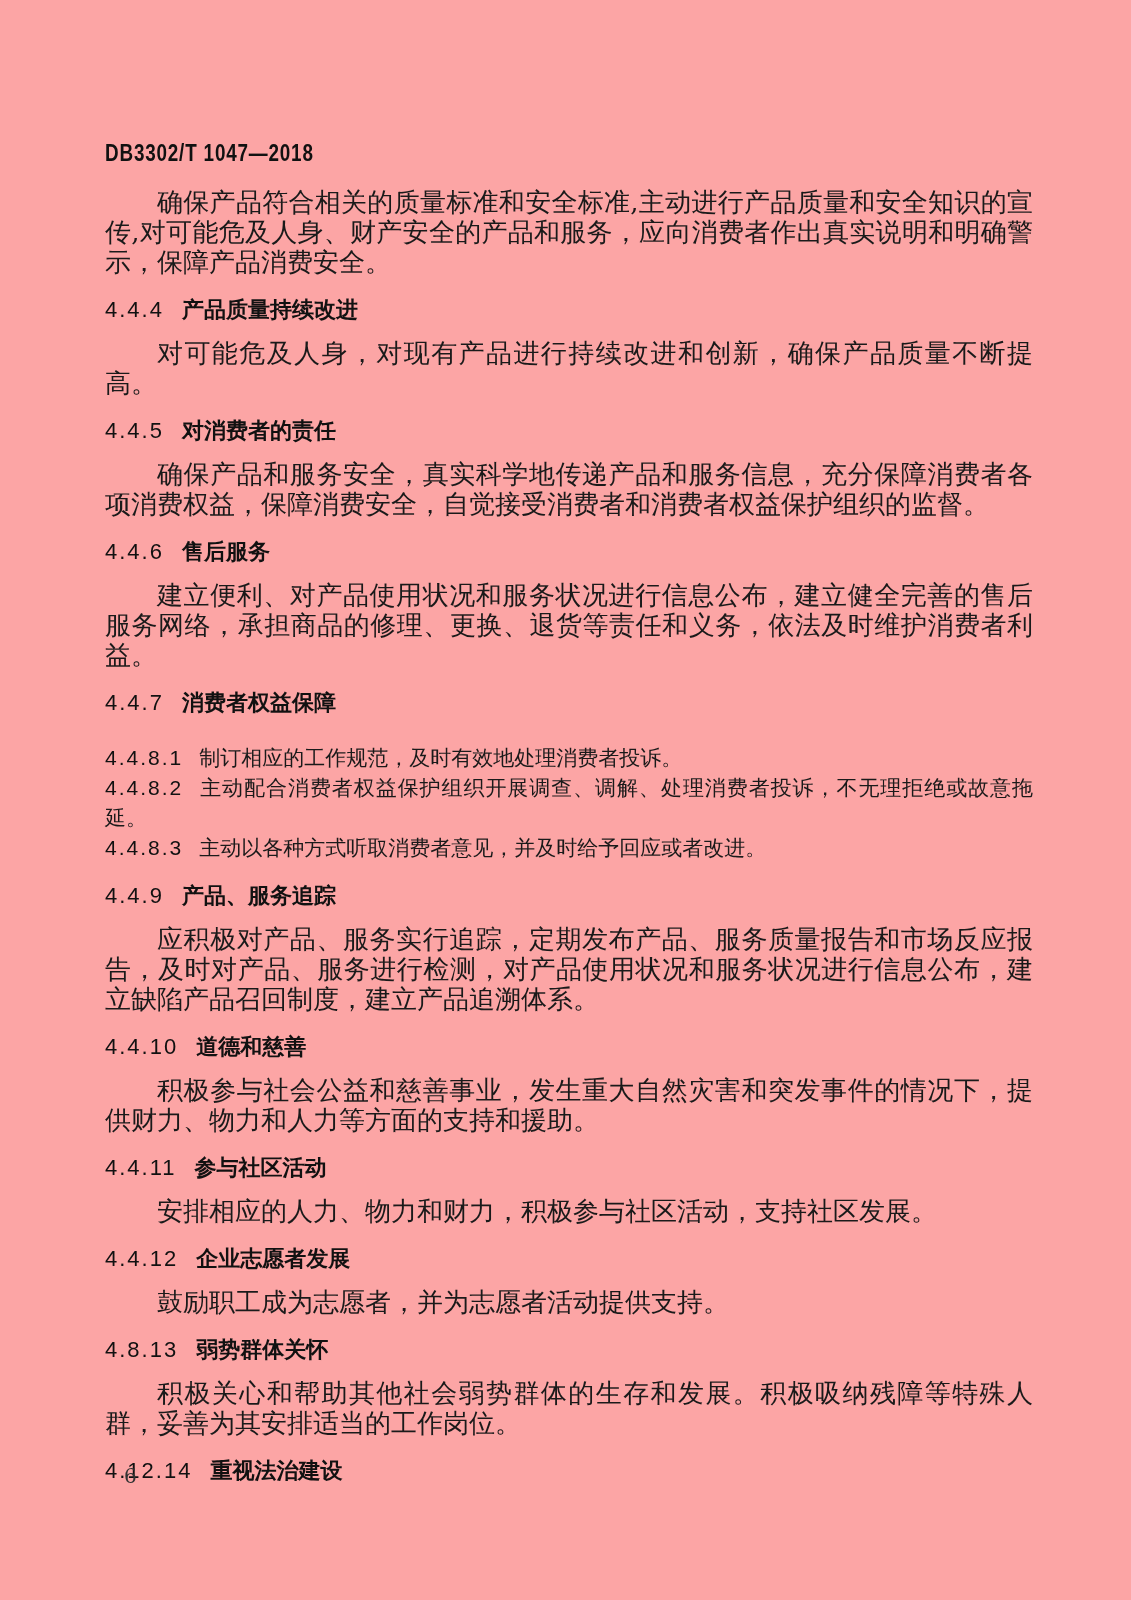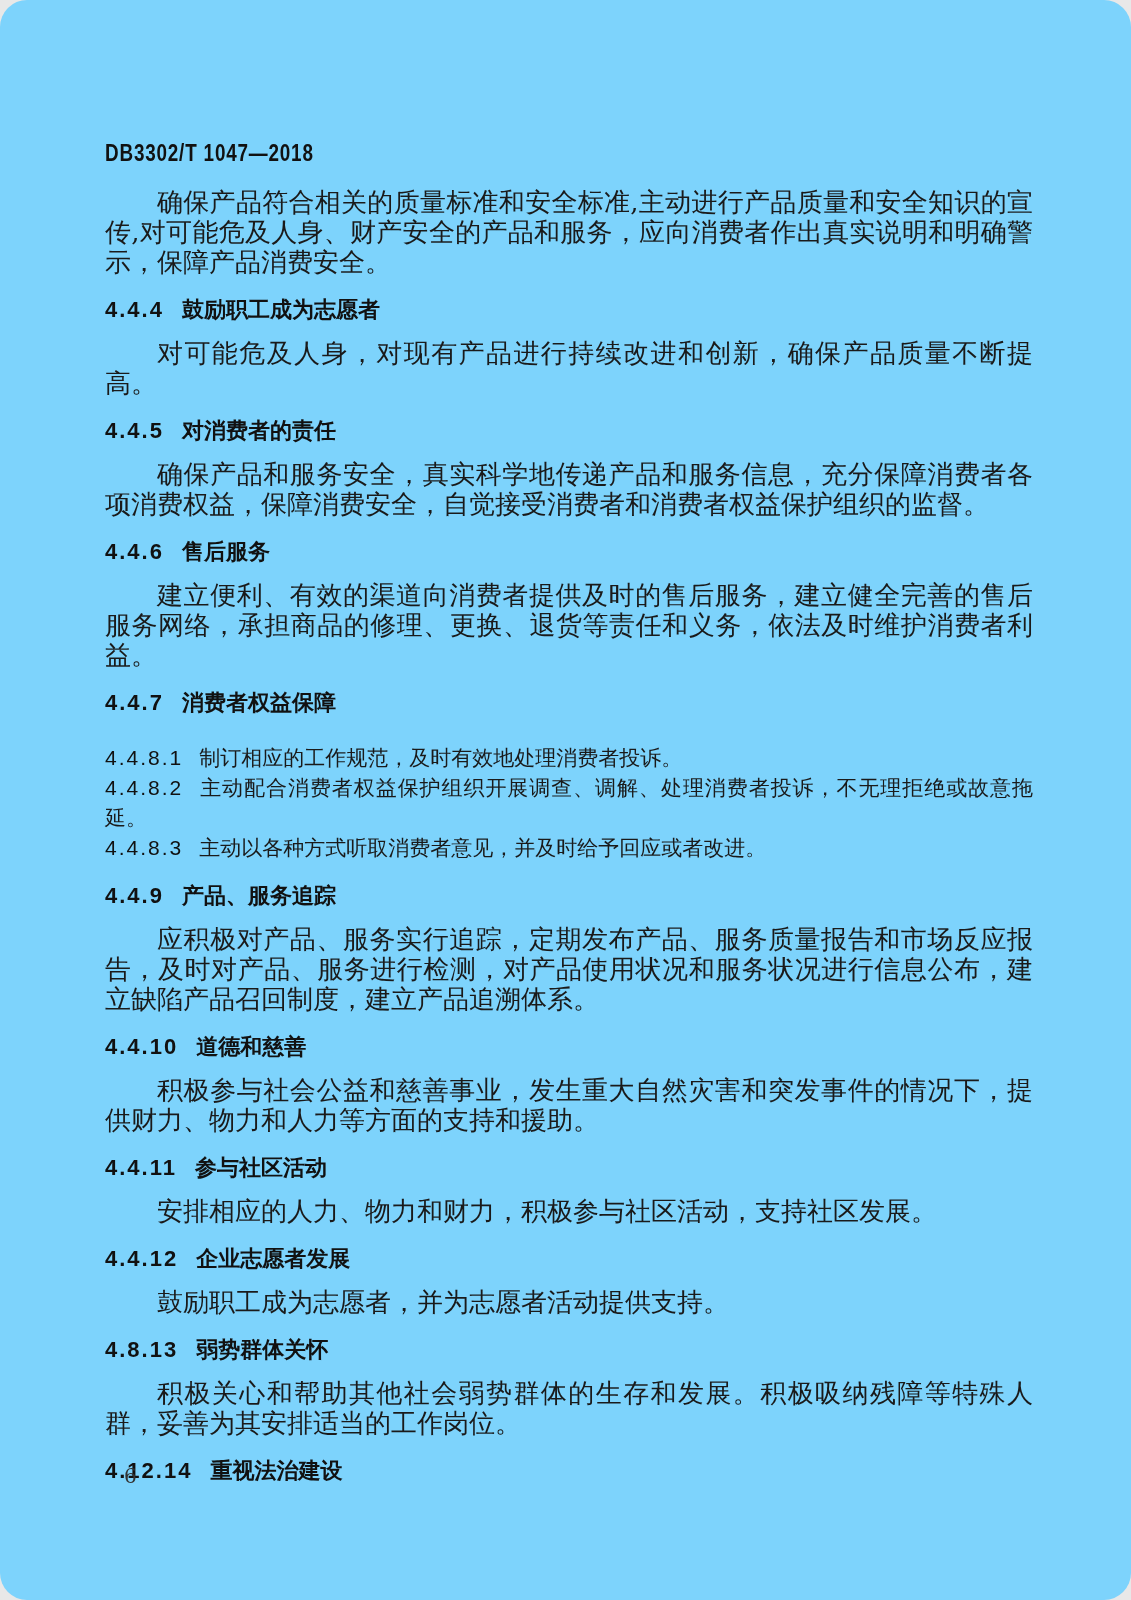--- a/index.html
+++ b/index.html
@@ -5,25 +5,24 @@
   html, body {
     margin: 0;
     padding: 0;
     background: #e8e8e8;
   }
   .page {
     position: relative;
     width: 1131px;
     height: 1600px;
     margin: 0 auto;
-    background: #7dd3fc;
+    background: #fca5a5;
     overflow: hidden;
     color: #1a1a1a;
     font-family: "DejaVu Serif", "Liberation Serif", serif;
-    border-radius: 27px;
   }
   .content {
     position: absolute;
     top: 140px;
     left: 105px;
     right: 98px;
   }
   .doc-number {
     font-family: "Liberation Sans", sans-serif;
     font-weight: 700;
@@ -47,21 +46,21 @@
     margin-top: 20px;
   }
   .section-heading {
     margin: 17px 0 0 0;
     font-size: 22px;
     line-height: 32px;
     font-family: "Liberation Sans", sans-serif;
     white-space: nowrap;
   }
   .section-number {
-    font-weight: 700;
+    font-weight: 400;
     letter-spacing: 2px;
     color: #111;
   }
   .section-title {
     font-weight: 700;
     margin-left: 18px;
     color: #111;
   }
   .clause {
     margin: 0;
@@ -94,42 +93,42 @@
   <div class="content">
     <div>
       <span class="doc-number">DB3302/T 1047—2018</span>
     </div>
 
     <p class="body-para intro">确保产品符合相关的质量标准和安全标准,主动进行产品质量和安全知识的宣传,对可能危及人身、财产安全的产品和服务，应向消费者作出真实说明和明确警示，保障产品消费安全。</p>
 
     <div>
   <section>
     <h3 class="section-heading">
-      <span class="section-number">4.4.4</span><span class="section-title">鼓励职工成为志愿者</span>
+      <span class="section-number">4.4.4</span><span class="section-title">产品质量持续改进</span>
     </h3>
     <div class="section-body">
             <p class="body-para">对可能危及人身，对现有产品进行持续改进和创新，确保产品质量不断提高。</p>
           </div>
   </section>
 
   <section>
     <h3 class="section-heading">
       <span class="section-number">4.4.5</span><span class="section-title">对消费者的责任</span>
     </h3>
     <div class="section-body">
             <p class="body-para">确保产品和服务安全，真实科学地传递产品和服务信息，充分保障消费者各项消费权益，保障消费安全，自觉接受消费者和消费者权益保护组织的监督。</p>
           </div>
   </section>
 
   <section>
     <h3 class="section-heading">
       <span class="section-number">4.4.6</span><span class="section-title">售后服务</span>
     </h3>
     <div class="section-body">
-            <p class="body-para">建立便利、有效的渠道向消费者提供及时的售后服务，建立健全完善的售后服务网络，承担商品的修理、更换、退货等责任和义务，依法及时维护消费者利益。</p>
+            <p class="body-para">建立便利、对产品使用状况和服务状况进行信息公布，建立健全完善的售后服务网络，承担商品的修理、更换、退货等责任和义务，依法及时维护消费者利益。</p>
           </div>
   </section>
 
   <section>
     <h3 class="section-heading">
       <span class="section-number">4.4.7</span><span class="section-title">消费者权益保障</span>
     </h3>
   </section>
 
   <section>

